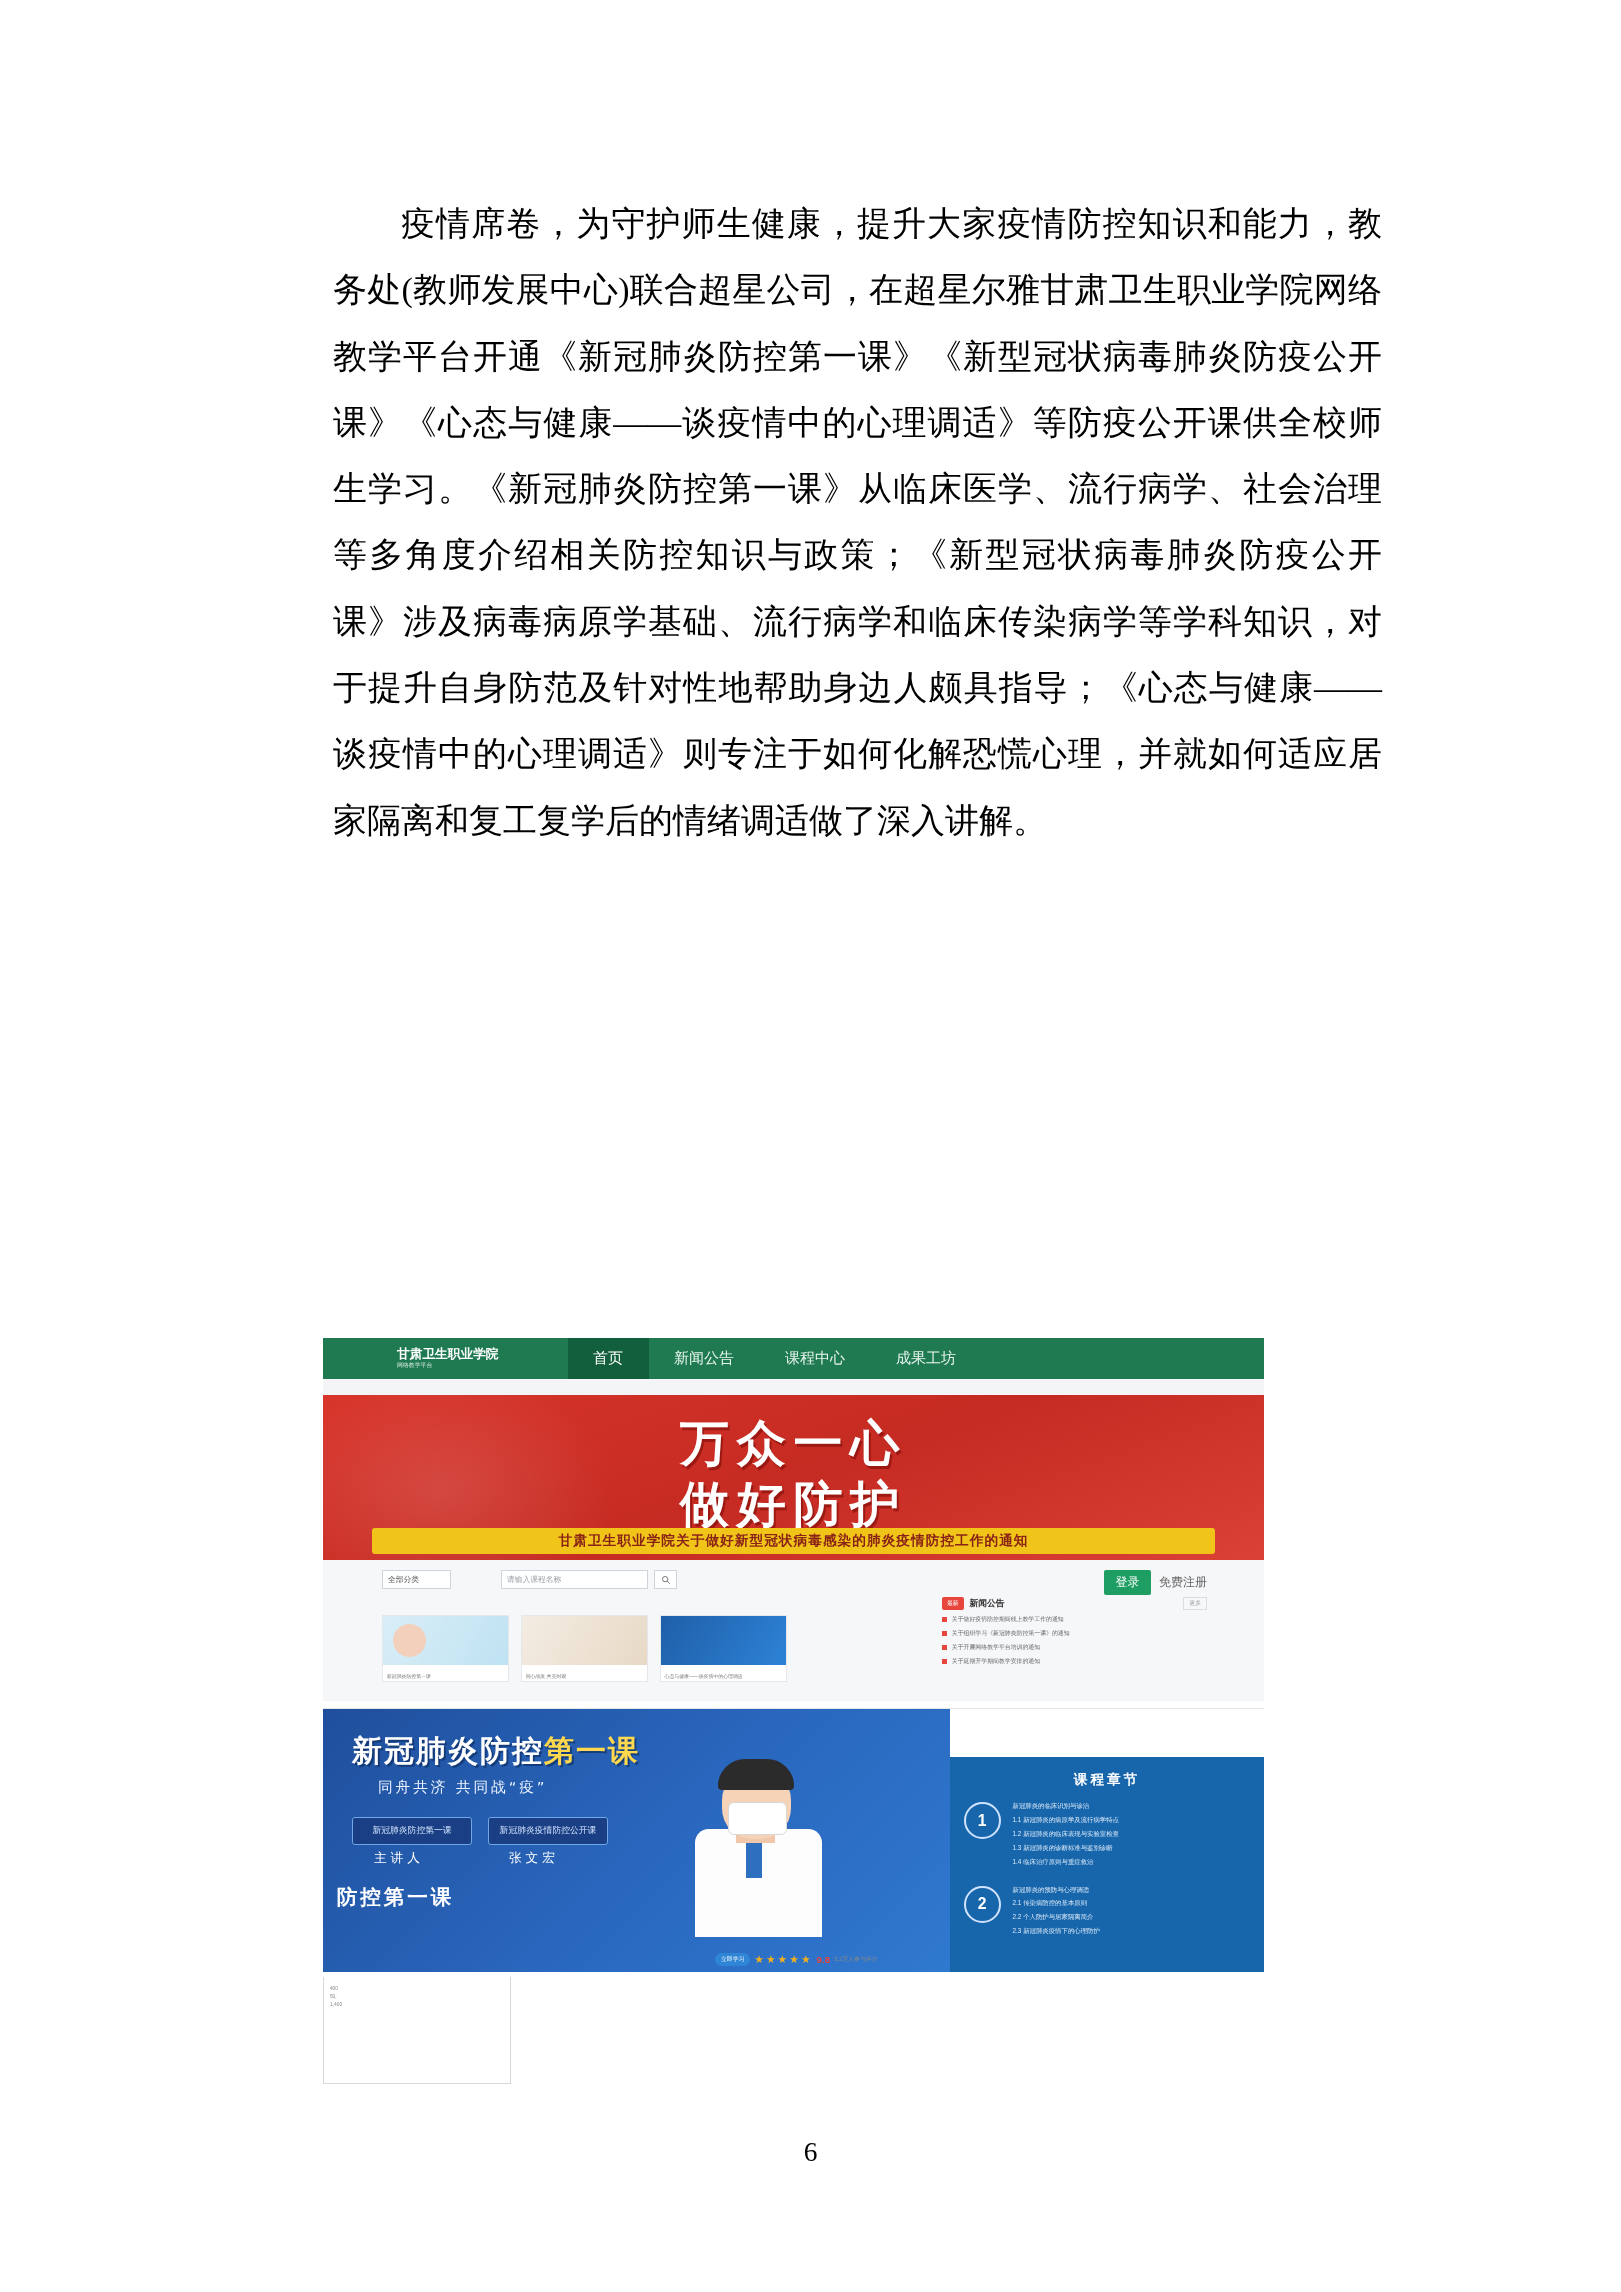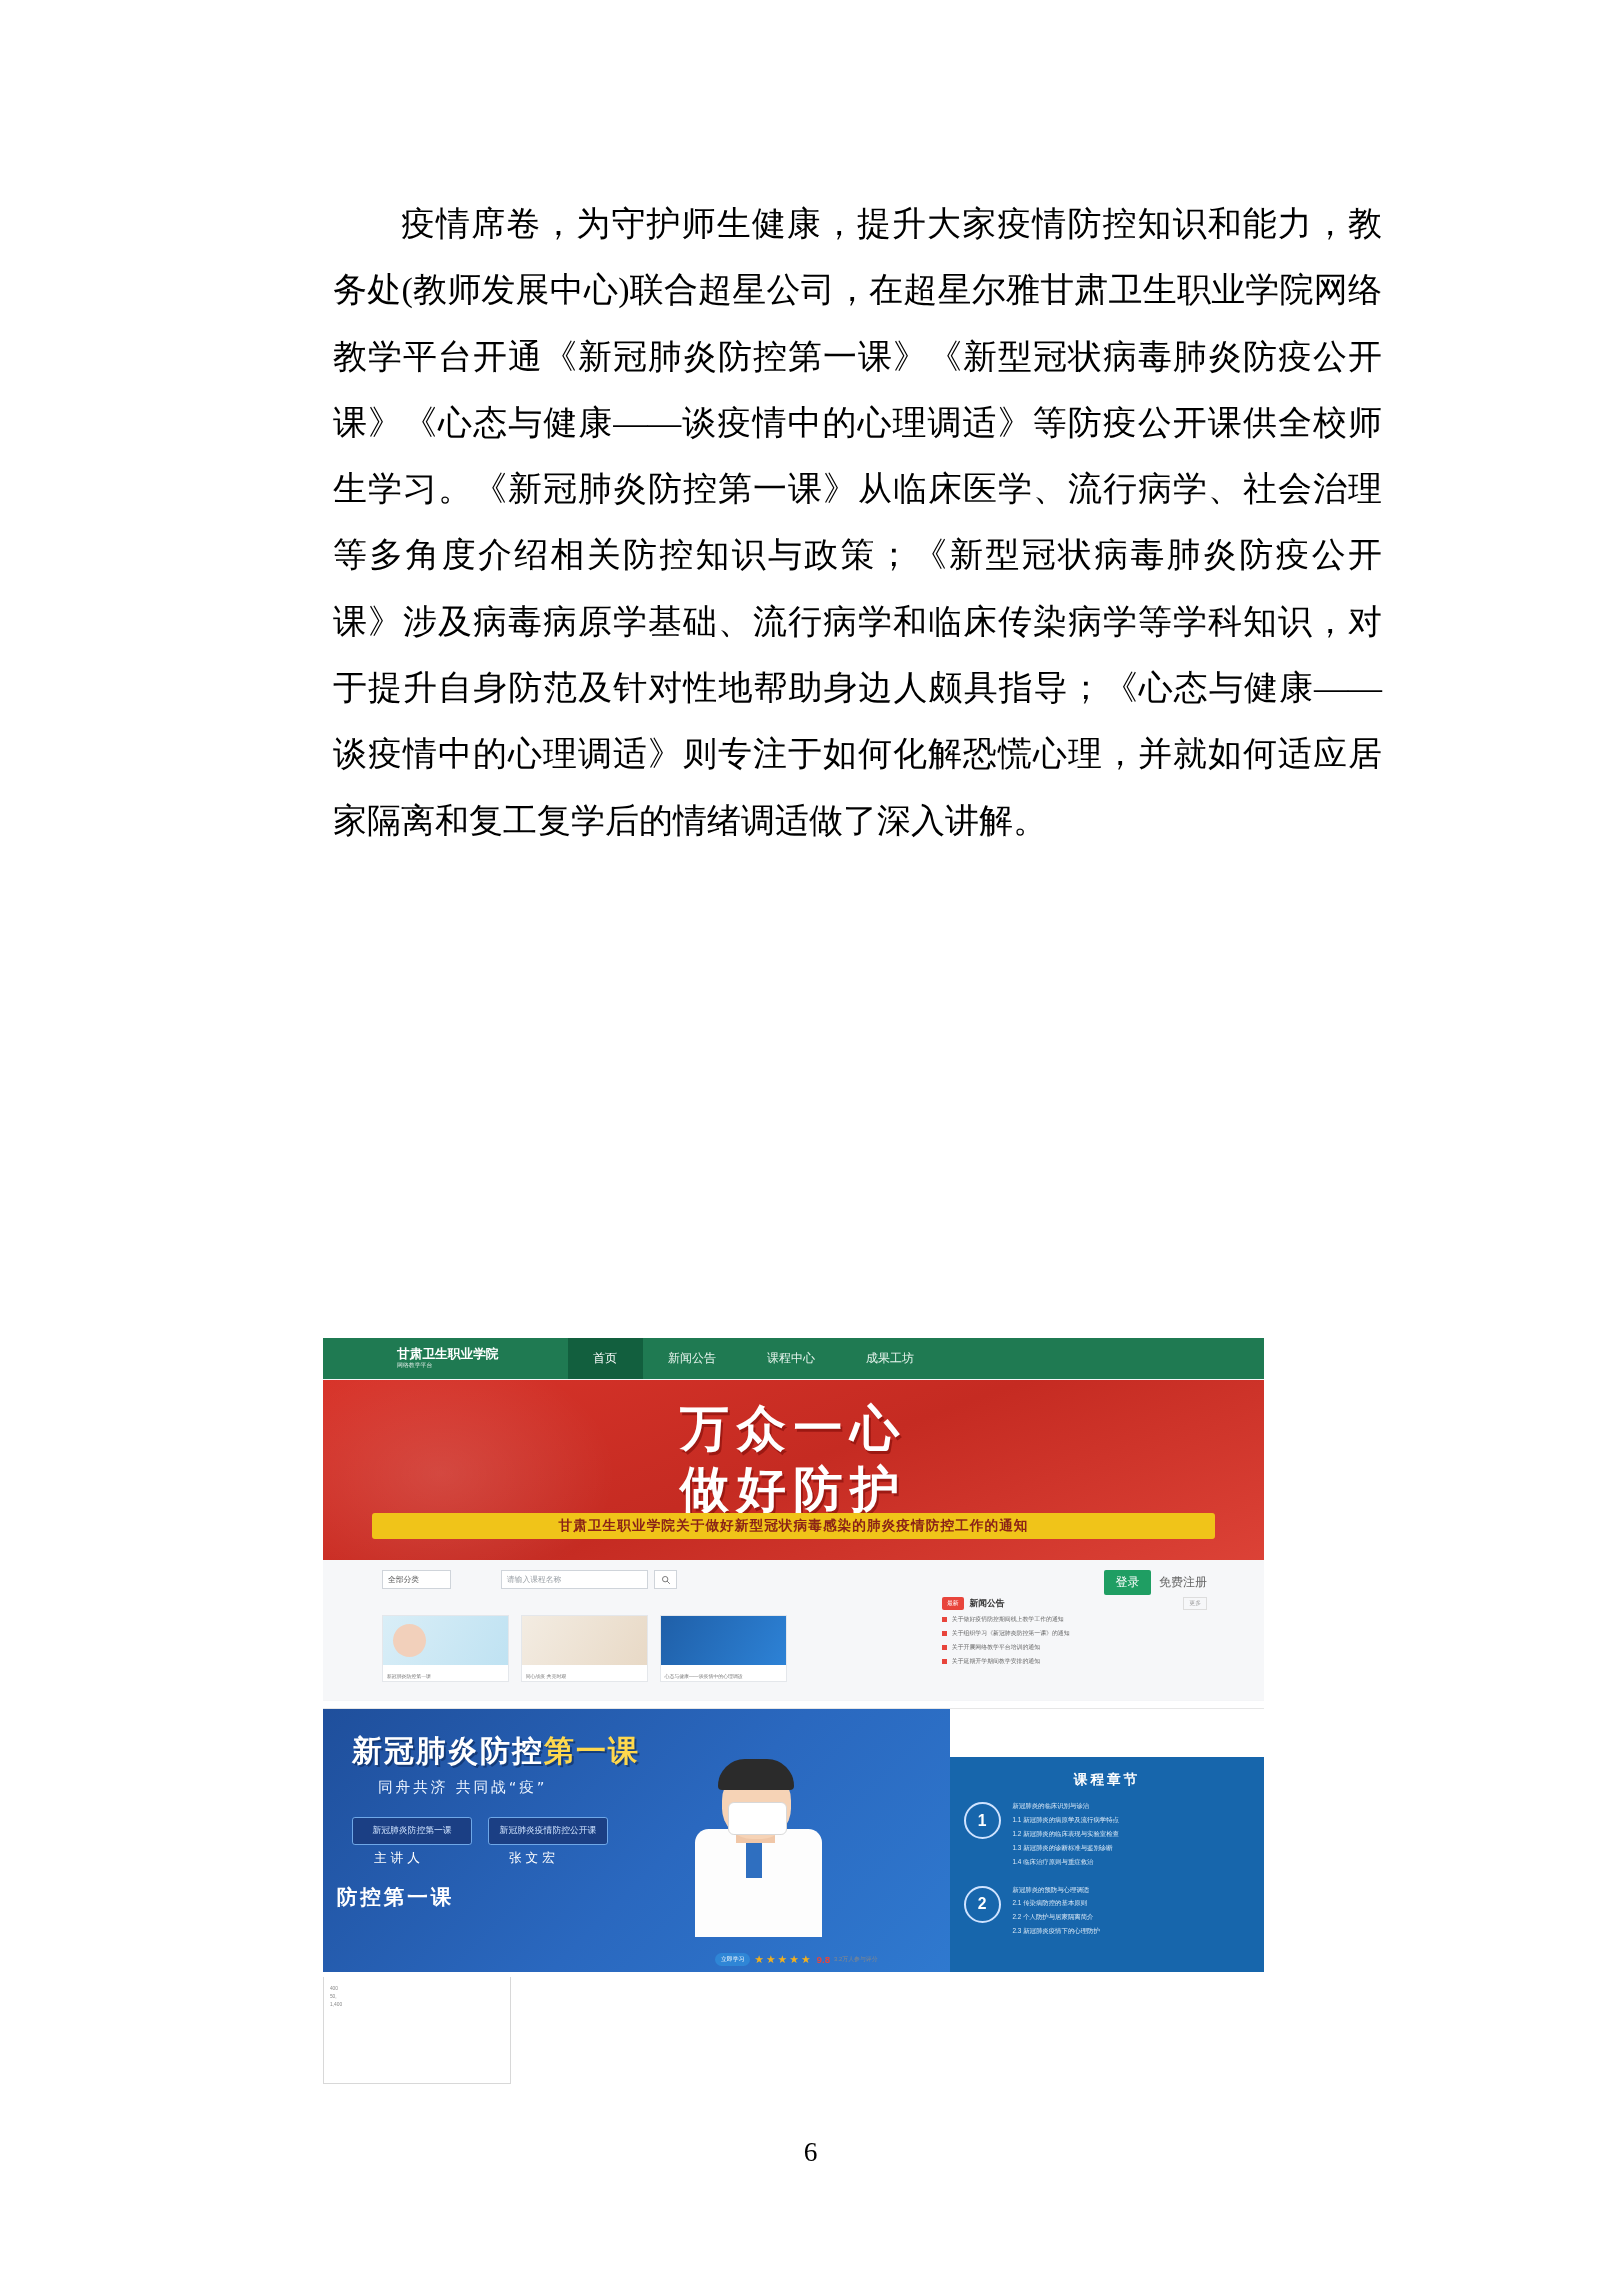--- a/index.html
+++ b/index.html
@@ -91,33 +91,33 @@
   }
   .portal-nav {
     display: flex;
     margin-left: 69px;
     gap: 0px;
     height: 41px;
     align-items: stretch;
   }
   .portal-nav .nav-item {
     color: #e8f5ee;
-    font-size: 12px;
+    font-size: 15px;
     font-family: "Liberation Sans", sans-serif;
     padding: 0 25.5px;
     display: flex;
     align-items: center;
   }
   .portal-nav .nav-item.active {
     background: #125f3e;
     color: #fff;
   }
   .banner {
     position: absolute;
-    left: 0; top: 42px;
+    left: 0; top: 57px;
     width: 941px;
     height: 228px;
     background: linear-gradient(160deg, #d8342a 0%, #c52b22 45%, #e0463a 100%);
     overflow: hidden;
   }
   .banner:before {
     content: "";
     position: absolute;
     left: -59px; top: -29px;
     width: 353px; height: 245px;

